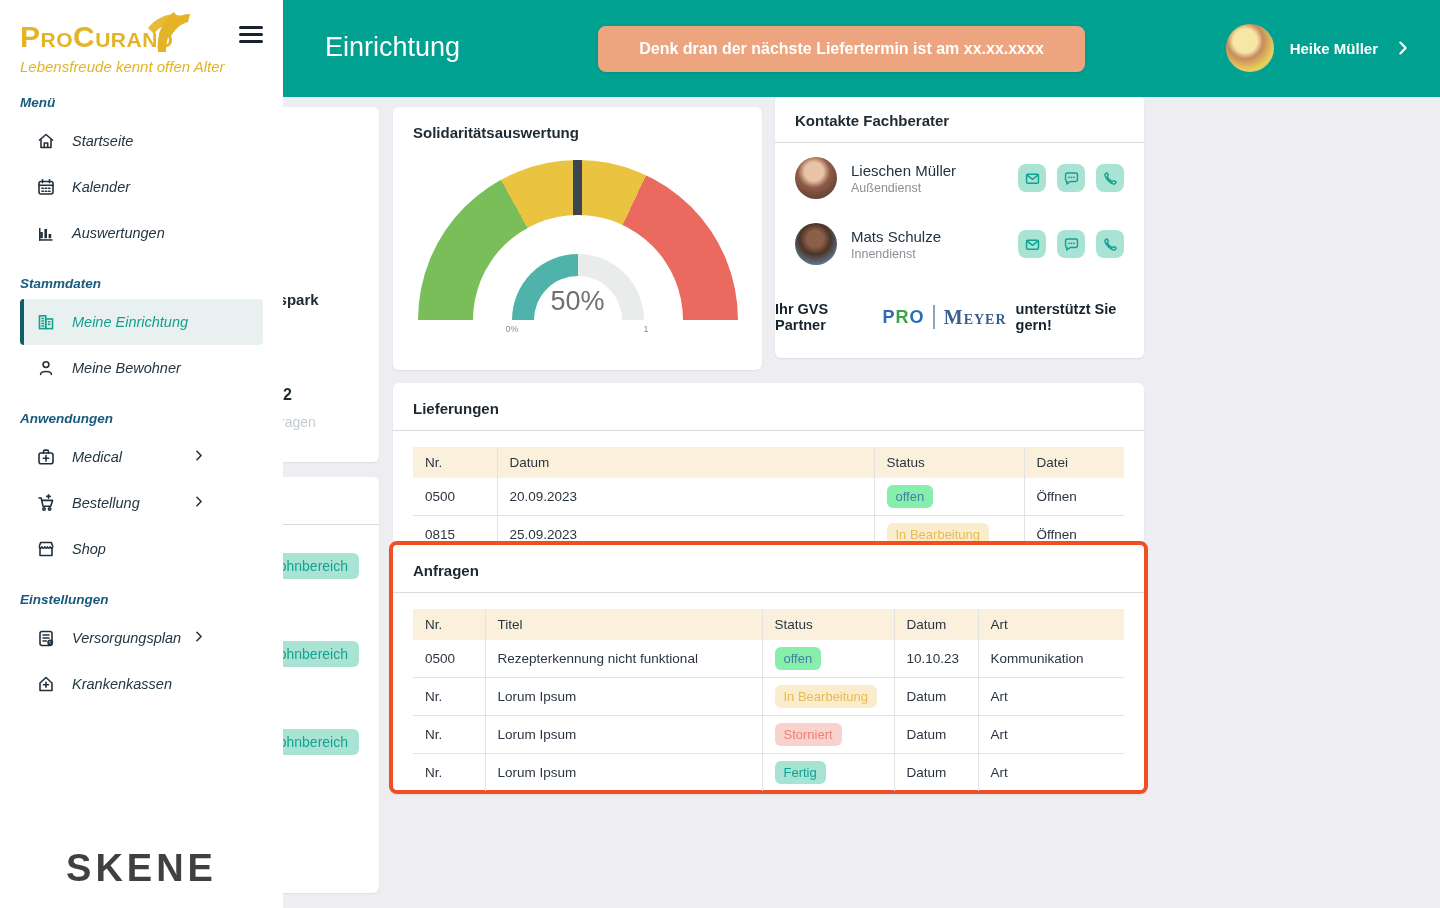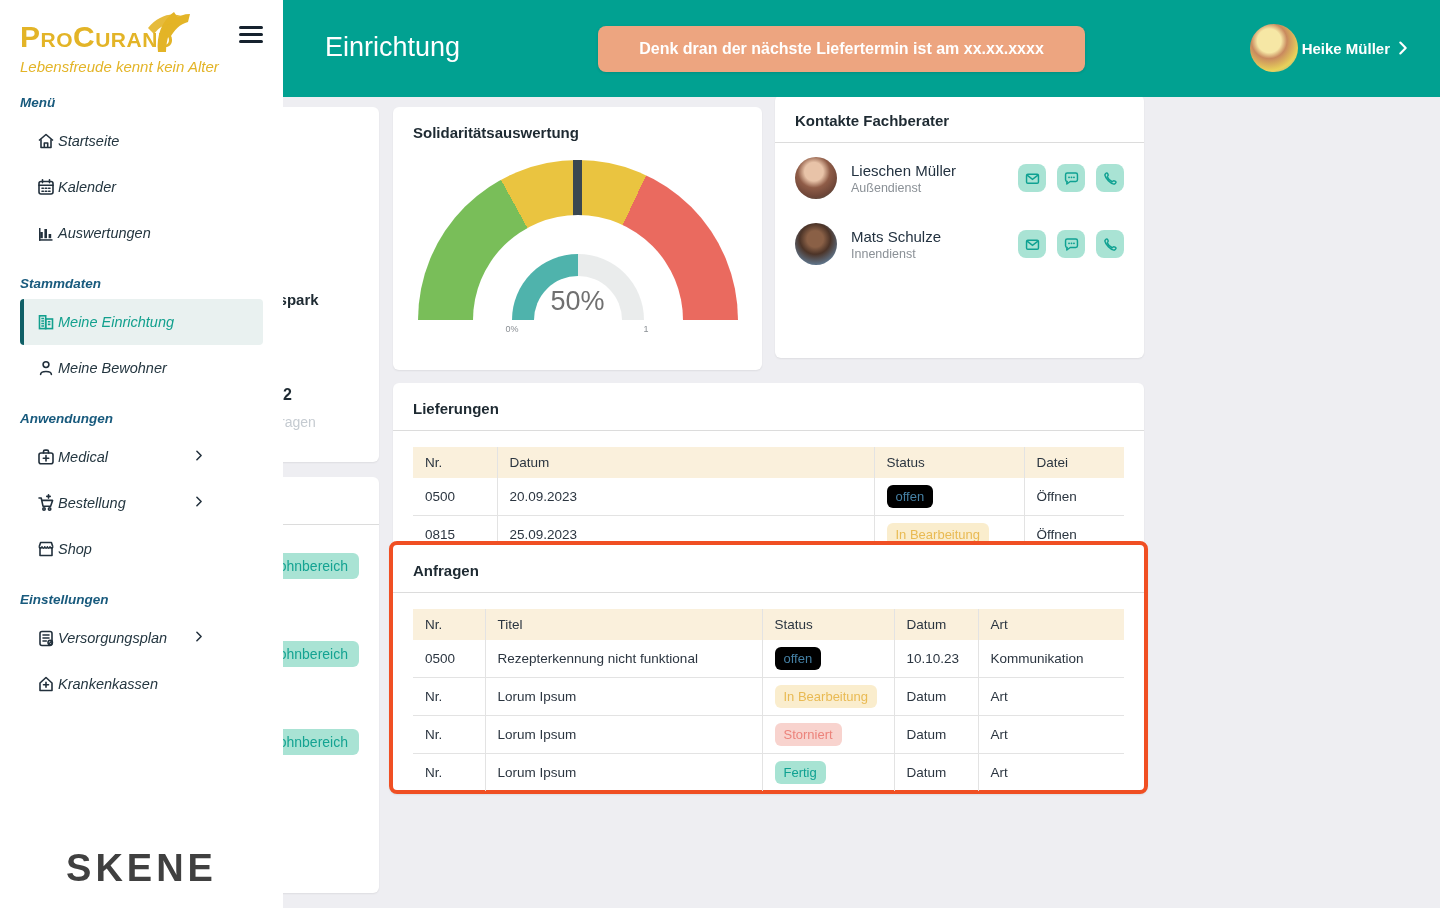--- a/index.html
+++ b/index.html
@@ -21,21 +21,21 @@
     font-variant:small-caps; font-weight:700; font-size:30px;
     color:var(--gold); letter-spacing:.5px; line-height:1;
   }
   .leaves { position:absolute; top:-14px; left:108px; }
   .tagline { font-style:italic; color:var(--gold); font-size:15px; margin-top:6px; }
   .hamburger { position:absolute; top:22px; right:20px; width:24px; cursor:pointer; }
   .hamburger span { display:block; height:3px; background:#16222E; border-radius:2px; margin:4px 0; }
   .nav { margin-top:14px;font-style:italic; }
   .section-label { color:#185A7D; font-weight:700; font-size:13.5px; margin:20px 0 8px 0; }
   .item {
-    position:relative; display:flex; align-items:center; gap:2px;
+    position:relative; display:flex; align-items:center; gap:16px;
     padding:13px 8px 13px 16px; font-size:14.5px; color:#243640;
     border-radius:4px; cursor:pointer;
   }
   .item svg { flex:0 0 auto; color:#22303C; }
   .item.active { background:#E9F1F0; border-left:4px solid #0F5F66; padding-left:12px; color:#13A08E; }
   .item.active svg { color:#13A08E; }
   .item .chev { position:absolute; left:172px; top:50%; transform:translateY(-50%); color:#22303C; }
   .skene {
     position:absolute; bottom:18px; left:0; width:100%; text-align:center;
     font-size:38px; font-weight:700; letter-spacing:4px; color:#404040;
@@ -44,21 +44,21 @@
   .header {
     position:absolute; left:283px; top:0; width:1157px; height:97px;
     background:var(--teal); display:flex; align-items:center; z-index:4;
   }
   .page-title { position:absolute; left:42px; top:32px; color:#fff; font-size:27px; font-weight:500; }
   .notify-banner {
     position:absolute; left:315px; top:26px; width:487px; height:46px;
     background:var(--banner); border-radius:8px; display:flex; align-items:center; justify-content:center;
     color:#fff; font-weight:700; font-size:16px; box-shadow:0 1px 3px rgba(0,0,0,.12); cursor:pointer;
   }
-  .user-block { position:absolute; right:28px; top:24px; display:flex; align-items:center; gap:4px; cursor:pointer; }
+  .user-block { position:absolute; right:28px; top:24px; display:flex; align-items:center; gap:16px; cursor:pointer; }
   .avatar { width:48px; height:48px; border-radius:50%; background:radial-gradient(circle at 40% 35%, #F6E7A5 0 28%, #C98A5E 42%, #E8D25A 70%, #7FA7B5 100%); }
   .user-name { color:#fff; font-weight:700; font-size:15px; }
   .user-block svg { color:#fff; }
   
   .card { position:absolute; background:#fff; border-radius:6px; box-shadow:0 1px 2px rgba(0,0,0,.07); }
   .card-head {
     padding:17px 20px 13px 20px; font-weight:700; font-size:15px; color:#1E2A32;
     border-bottom:1px solid #DCDCDC;
   }
   .card-head.no-line { border-bottom:none; }
@@ -127,21 +127,21 @@
   th {
     background:#FAF0DC; font-weight:400; text-align:left; font-size:13.5px; color:#2B3540;
     padding:8px 12px; border-right:1px solid #E3E3E3;
   }
   th:last-child { border-right:none; }
   td { font-size:13.5px; color:#2B3540; padding:7px 12px; border-right:1px solid #E3E3E3; }
   td:last-child { border-right:none; }
   tbody tr { border-bottom:1px solid #E3E3E3; }
   tbody tr:last-child { border-bottom:none; }
   .status-pill { display:inline-block; padding:4px 9px; border-radius:6px; font-size:13px; }
-  .st-open { background:#000000; color:#4580A4; }
+  .st-open { background:#86efac; color:#4580A4; }
   .st-progress { background:#FAEDCD; color:#E9BA53; }
   .st-cancelled { background:#F8D3CE; color:#EC837B; }
   .st-done { background:#A7E3D3; color:#0FA192; }
   .col-nr { width:84px; } .col-status { width:150px; } .col-datei { width:100px; }
   .col-nr2 { width:72px; } .col-status2 { width:132px; } .col-datum2 { width:84px; } .col-art2 { width:146px; }
   .open-link { cursor:pointer; }
   
   .wohnbereiche { left:12px; top:477px; width:367px; height:416px; }
   .wb-row { display:flex; align-items:center; gap:16px; padding:11px 20px; }
   .wb-avatar { width:44px; height:44px; border-radius:50%; flex:0 0 auto; box-shadow:0 1px 3px rgba(0,0,0,.2); }
@@ -157,21 +157,21 @@
 <aside class="sidebar">
   <div class="logo-block">
     <span class="leaves">
       <svg width="64" height="46" viewBox="0 0 64 46" fill="#E3B427">
         <path d="M30 44 C28 28 34 12 46 4 L50 10 C42 20 38 32 38 44 Z"></path>
         <path d="M36 26 C40 14 50 6 62 6 L60 14 C52 16 46 22 42 30 Z"></path>
         <path d="M20 20 C30 8 42 4 54 8 L50 16 C40 14 32 18 26 26 Z" opacity=".9"></path>
       </svg>
     </span>
     <div class="brand">ProCurand</div>
-    <div class="tagline">Lebensfreude kennt kein Alter</div>
+    <div class="tagline">Lebensfreude kennt offen Alter</div>
   </div>
   <div class="hamburger">
       <span></span>
       <span></span>
       <span></span>
     </div>
 
   <nav class="nav">
     <div class="section-label">Menü</div>
 
@@ -373,20 +373,27 @@
             <path d="M3 5.5 C3 4.4 3.9 3.5 5 3.5 H15 C16.1 3.5 17 4.4 17 5.5 V11.5 C17 12.6 16.1 13.5 15 13.5 H8.5 L4.5 16.5 V13.5 H5 C3.9 13.5 3 12.6 3 11.5 Z"></path>
             <path d="M7 8.6 H7.2 M9.9 8.6 H10.1 M12.8 8.6 H13" stroke-linecap="round" stroke-width="2"></path>
           </svg>
         </span>
       <span class="icon-btn">
           <svg width="17" height="17" viewBox="0 0 20 20" fill="none" stroke="currentColor" stroke-width="1.7" stroke-linejoin="round">
             <path d="M5.6 3.4 C6.3 3.4 7.6 5.5 7.2 6.4 C6.9 7.1 6.1 7.5 6.4 8.3 C7.2 10.1 9.8 12.7 11.6 13.5 C12.4 13.8 12.8 13 13.5 12.7 C14.4 12.3 16.5 13.7 16.5 14.4 C16.5 15.1 14.9 16.8 13.9 16.6 C9.9 15.9 4.1 10.1 3.4 6.1 C3.2 5.1 4.9 3.4 5.6 3.4 Z"></path>
           </svg>
         </span>
     </div>
+  </div>
+  <div class="partner-line">
+    <span>Ihr GVS Partner</span>
+    <span class="pro-logo"><span class="pro-p">P</span><span class="pro-r">R</span><span class="pro-o">O</span></span>
+    <span class="logo-sep"></span>
+    <span class="meyer" style="font-variant:small-caps;">Meyer</span>
+    <span>unterstützt Sie gern!</span>
   </div>
 </section>
 
 <section class="card lieferungen">
   <div class="card-head">Lieferungen</div>
   <table>
     <colgroup>
         <col class="col-nr">
         <col>
         <col class="col-status">

